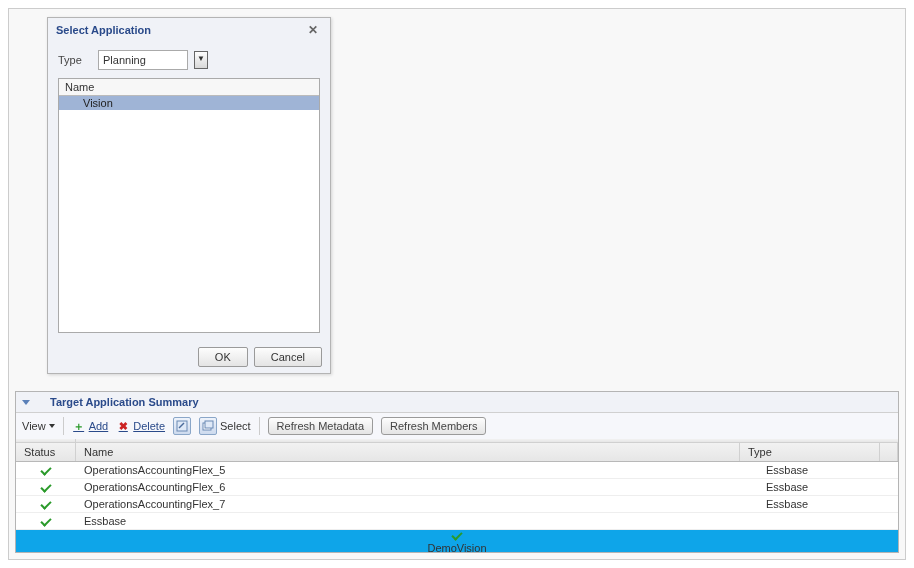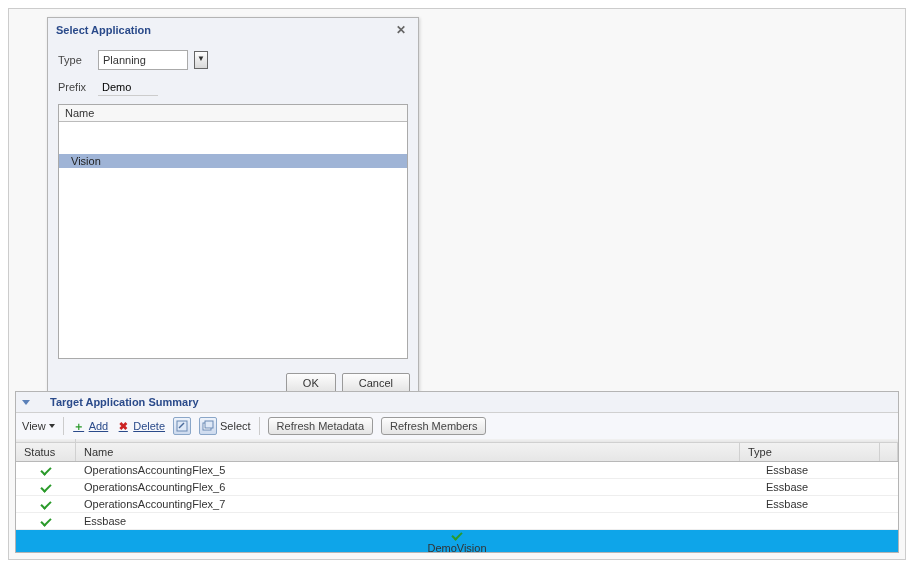--- a/index.html
+++ b/index.html
@@ -17,21 +17,21 @@
     border: 1px solid #ccc;
     background: #f8f8f8;
     position: relative;
   }
 
   
   .dialog {
     position: absolute;
     top: 8px;
     left: 38px;
-    width: 372px;
+    width: 284px;
     background: #f0f2f7;
     border: 1px solid #b4b4b4;
     box-shadow: 1px 1px 3px rgba(0,0,0,0.15);
   }
   .dialog-header {
     display: flex;
     align-items: center;
     justify-content: space-between;
     padding: 5px 8px;
   }
@@ -96,22 +96,21 @@
     overflow: hidden;
     margin-top: 4px;
   }
   .list-header {
     border-bottom: 1px solid #bbb;
     padding: 2px 6px;
     background: #f7f7f7;
     color: #333;
   }
   .list-item {
-    padding: 1px 12px;
-    margin-top: 32px;
+    padding: 1px 24px;
   }
   .list-item.selected {
     background: #9fb4d6;
     color: #222;
   }
   .dialog-footer {
     display: flex;
     justify-content: flex-end;
     padding: 6px 8px;
     gap: 6px;
@@ -270,24 +269,20 @@
       <span class="dialog-title">Select Application</span>
       <span class="close-x">✕</span>
     </div>
     <div class="dialog-body">
       <div class="form-row">
         <span class="form-label">Type</span>
         <span class="select-box">
           <span>Planning</span>
         </span>
           <span class="select-arrow">▼</span>
-      </div>
-      <div class="form-row">
-        <span class="form-label">Prefix</span>
-        <input class="text-input" value="Demo" style="">
       </div>
       <div class="list-box">
         <div class="list-header">Name</div>
         <div class="list-item selected">Vision</div>
       </div>
     </div>
     <div class="dialog-footer">
       <button class="btn">OK</button>
       <button class="btn">Cancel</button>
     </div>

